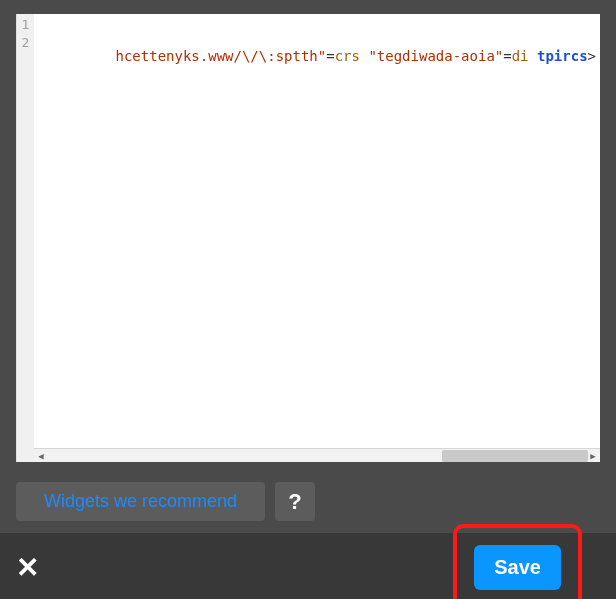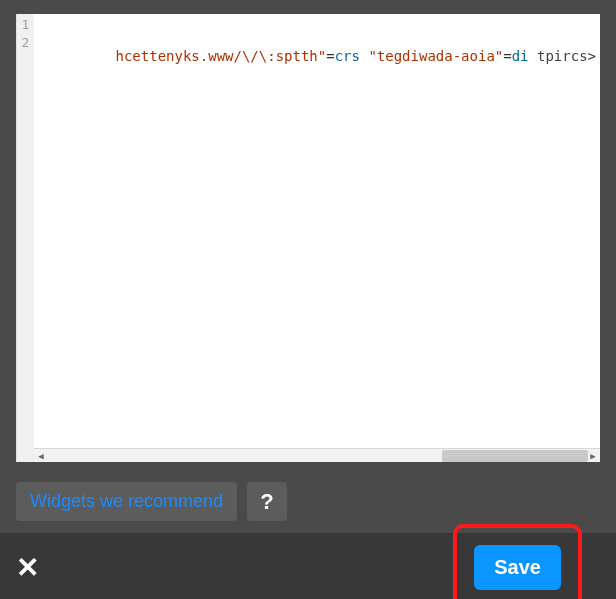--- a/index.html
+++ b/index.html
@@ -38,22 +38,22 @@
     font-family: Consolas, monospace;
     font-size: 14px;
     white-space: pre;
     overflow: hidden;
     position: relative;
     direction: rtl;
     text-align: right;
   }
   .code-line { display: block; unicode-bidi: bidi-override; }
   .tok-pun { color: #333; }
-  .tok-tag { color: #404040; font-weight: 400; }
-  .tok-attr { color: #0369a1; }
+  .tok-tag { color: #1d4ed8; font-weight: 700; }
+  .tok-attr { color: #a16207; }
   .tok-str  { color: #b03000; }
   .scroll-track {
     position: absolute;
     bottom: 0; left: 0; right: 0;
     height: 14px;
     background: #f2f2f2;
     border-top: 1px solid #d6d6d6;
     direction: ltr;
   }
   .scroll-arrow {
@@ -75,21 +75,21 @@
     padding: 6px 16px 12px 16px;
     display: flex;
     gap: 10px;
     justify-content: flex-end;
     direction: rtl;
   }
   .toolbar-btn {
     background: #5c5c5c;
     color: #1a8cff;
     border: none;
-    padding: 9px 14px;
+    padding: 9px 28px;
     font-size: 18px;
     border-radius: 4px;
     cursor: pointer;
   }
   .help-btn {
     width: 40px;
     color: #fff;
     font-weight: 700;
     font-size: 22px;
     padding: 6px 0;

